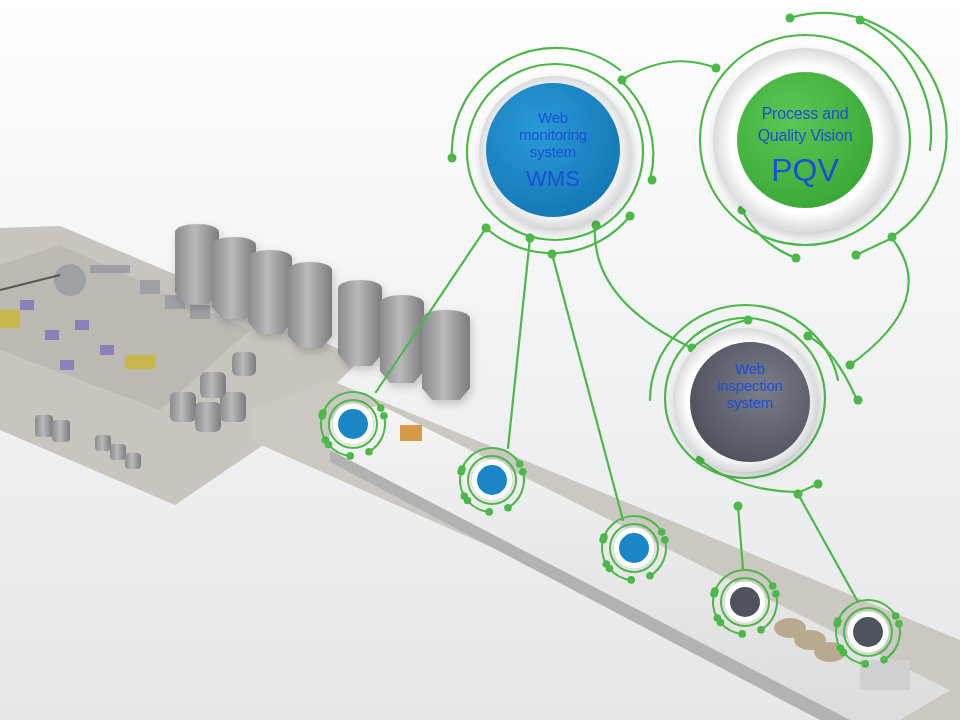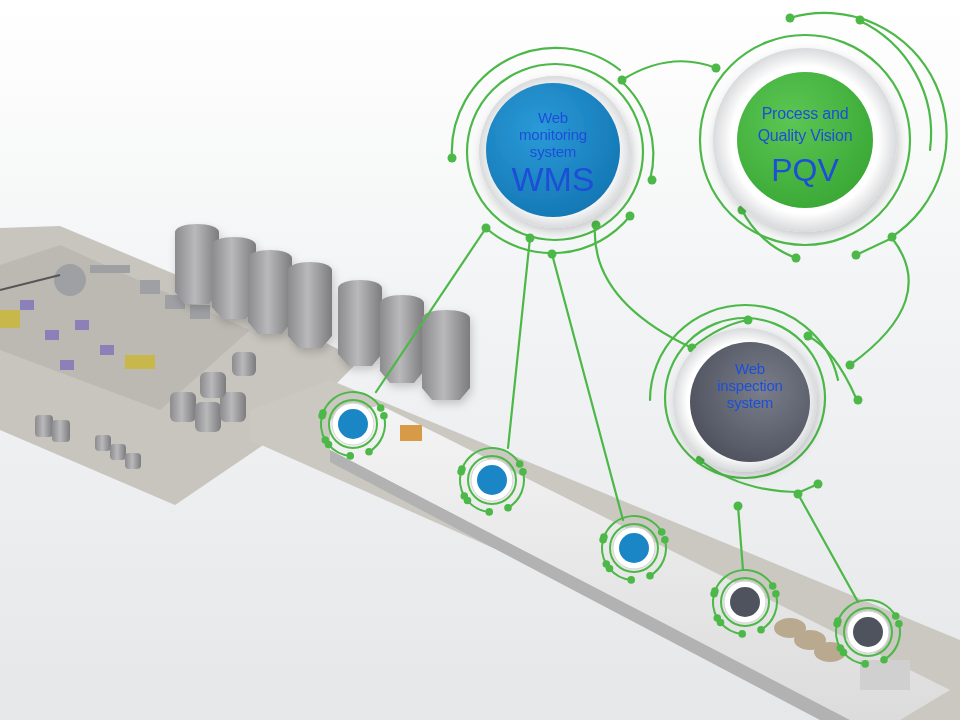--- a/index.html
+++ b/index.html
@@ -4,21 +4,21 @@
 <style>
   html, body { margin:0; padding:0; }
   body {
     width:960px; height:720px; overflow:hidden; position:relative;
     background: linear-gradient(180deg, #ffffff 0%, #f3f4f5 40%, #e6e7e9 100%);
     font-family: "Liberation Sans", sans-serif;
   }
   #scene { position:absolute; left:0; top:0; width:960px; height:720px; }
   .hub-text { position:absolute; text-align:center; color:#1d4ed8; pointer-events:none; }
   .hub-text .sub { display:block; font-size:15px; line-height:17px; font-weight:300; letter-spacing:-0.2px; }
-  .hub-text .abbr { display:block; font-size:34px; line-height:34px; margin-top:2px; }
+  .hub-text .abbr { display:block; font-size:22px; line-height:34px; margin-top:2px; }
   #pqv-text .sub { font-weight:normal; font-size:16px; line-height:22px; }
   #pqv-text .abbr { font-size:32px; margin-top:6px; }
 </style>
 </head>
 <body>
 
 <svg id="scene" viewBox="0 0 960 720" xmlns="http://www.w3.org/2000/svg">
   <defs>
     <radialGradient id="gBlue" cx="40%" cy="35%" r="70%">
       <stop offset="0%" stop-color="#2a9bd8"></stop>

